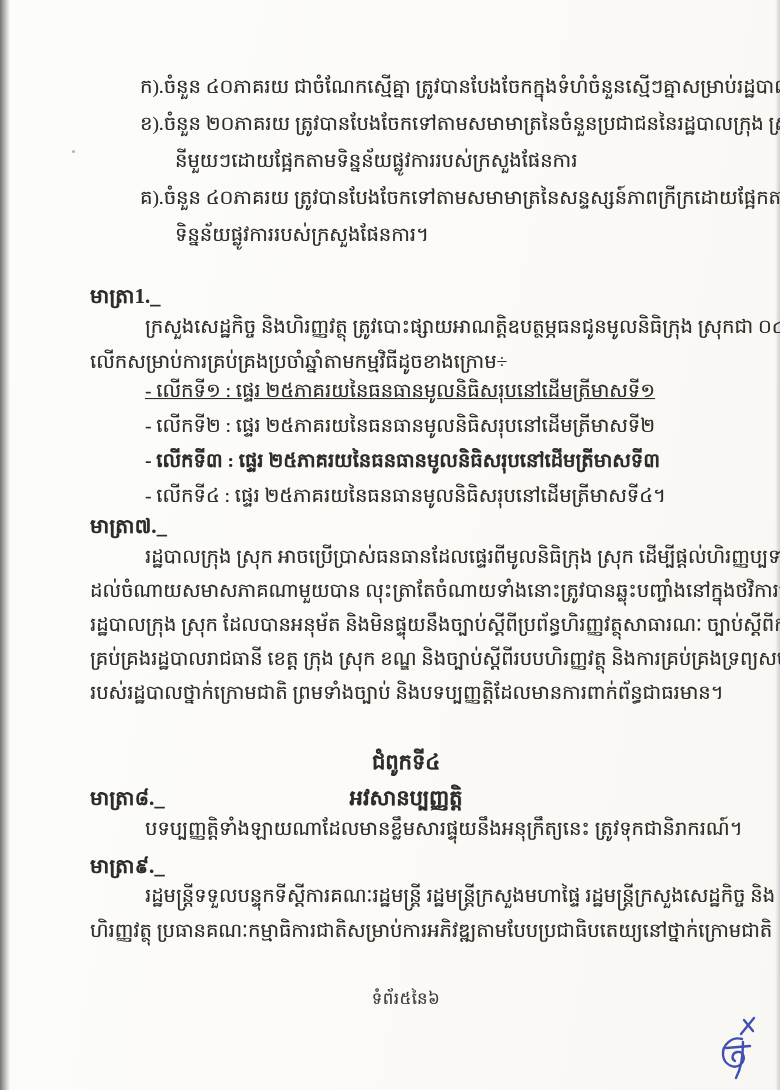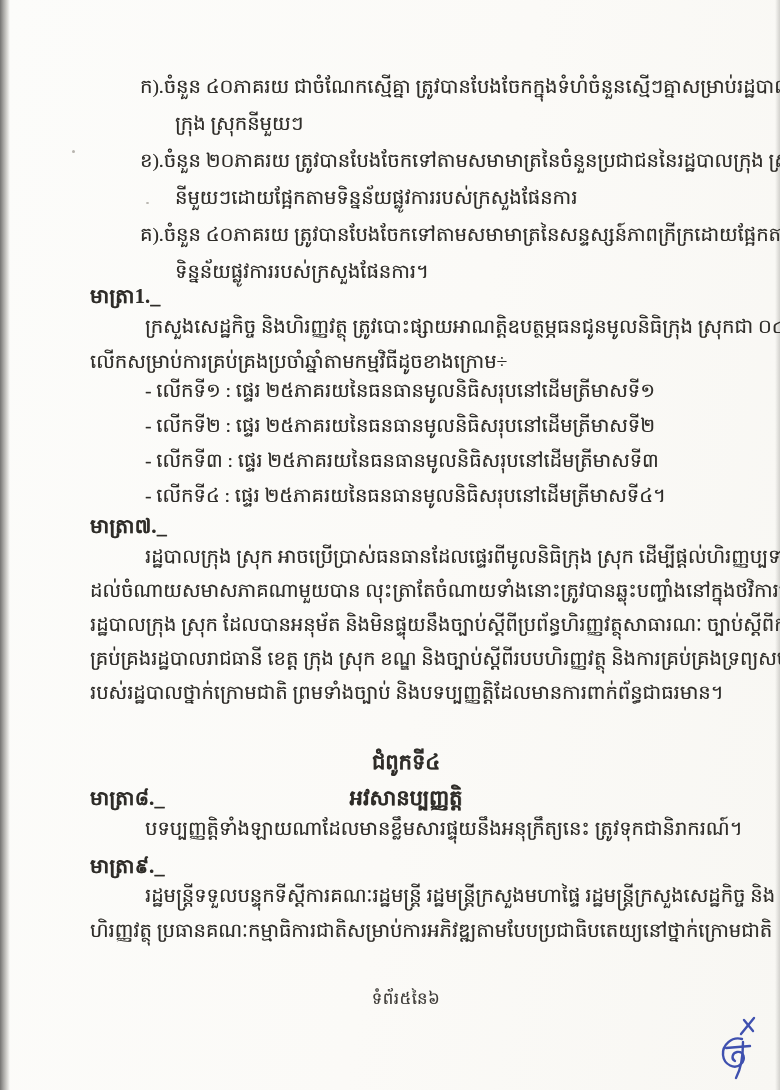--- a/index.html
+++ b/index.html
@@ -50,36 +50,35 @@
 <div class="sheet">
   <div class="edge-left"></div>
   <div class="edge-right"></div>
 
   <div class="speck" style="left:72px;top:150px;width:3px;height:3px;"></div>
   <div class="speck" style="left:146px;top:202px;width:3px;height:2px;"></div>
   <div class="speck" style="left:236px;top:154px;width:2px;height:2px;"></div>
 
   <div class="block" style="top:68px;">
     <div class="ln i1">ក).ចំនួន ៤០ភាគរយ ជាចំណែកស្មើគ្នា ត្រូវបានបែងចែកក្នុងទំហំចំនួនស្មើៗគ្នាសម្រាប់រដ្ឋបាល</div>
-    <div class="ln i2">ក្រុង ស្រុកនីមួយៗ</div>
     <div class="ln i1">ខ).ចំនួន ២០ភាគរយ ត្រូវបានបែងចែកទៅតាមសមាមាត្រនៃចំនួនប្រជាជននៃរដ្ឋបាលក្រុង ស្រុក</div>
     <div class="ln i2">នីមួយៗដោយផ្អែកតាមទិន្នន័យផ្លូវការរបស់ក្រសួងផែនការ</div>
     <div class="ln i1">គ).ចំនួន ៤០ភាគរយ ត្រូវបានបែងចែកទៅតាមសមាមាត្រនៃសន្ទស្សន៍ភាពក្រីក្រដោយផ្អែកតាម</div>
     <div class="ln i2">ទិន្នន័យផ្លូវការរបស់ក្រសួងផែនការ។</div>
   </div>
 
   <div class="block art-h" style="top:281px;">មាត្រា1._</div>
   <div class="block" style="top:308px;">
     <div class="ln ind">ក្រសួងសេដ្ឋកិច្ច និងហិរញ្ញវត្ថុ ត្រូវបោះផ្សាយអាណត្តិឧបត្ថម្ភធនជូនមូលនិធិក្រុង ស្រុកជា ០៤(បួន)</div>
     <div class="ln" style="line-height:33px;">លើកសម្រាប់ការគ្រប់គ្រងប្រចាំឆ្នាំតាមកម្មវិធីដូចខាងក្រោម÷</div>
   </div>
   <div class="block" style="top:373px;">
-    <div class="ln ind" style="line-height:35px;">- លើកទី១ : ផ្ទេរ ២៥ភាគរយនៃធនធានមូលនិធិសរុបនៅដើមត្រីមាសទី១</div>
+    <div class="ln ind" style="line-height:35px;text-decoration:underline;">- លើកទី១ : ផ្ទេរ ២៥ភាគរយនៃធនធានមូលនិធិសរុបនៅដើមត្រីមាសទី១</div>
     <div class="ln ind" style="line-height:35px;">- លើកទី២ : ផ្ទេរ ២៥ភាគរយនៃធនធានមូលនិធិសរុបនៅដើមត្រីមាសទី២</div>
-    <div class="ln ind" style="line-height:35px;">- លើកទី៣ : ផ្ទេរ ២៥ភាគរយនៃធនធានមូលនិធិសរុបនៅដើមត្រីមាសទី៣</div>
+    <div class="ln ind" style="line-height:35px;font-weight:bold;">- លើកទី៣ : ផ្ទេរ ២៥ភាគរយនៃធនធានមូលនិធិសរុបនៅដើមត្រីមាសទី៣</div>
     <div class="ln ind" style="line-height:35px;">- លើកទី៤ : ផ្ទេរ ២៥ភាគរយនៃធនធានមូលនិធិសរុបនៅដើមត្រីមាសទី៤។</div>
   </div>
 
   <div class="block art-h" style="top:511px;">មាត្រា៧._</div>
   <div class="block" style="top:540px;">
     <div class="ln ind" style="line-height:34px;">រដ្ឋបាលក្រុង ស្រុក អាចប្រើប្រាស់ធនធានដែលផ្ទេរពីមូលនិធិក្រុង ស្រុក ដើម្បីផ្តល់ហិរញ្ញប្បទាន</div>
     <div class="ln" style="line-height:34px;">ដល់ចំណាយសមាសភាគណាមួយបាន លុះត្រាតែចំណាយទាំងនោះត្រូវបានឆ្លុះបញ្ចាំងនៅក្នុងថវិការបស់</div>
     <div class="ln" style="line-height:34px;">រដ្ឋបាលក្រុង ស្រុក ដែលបានអនុម័ត និងមិនផ្ទុយនឹងច្បាប់ស្តីពីប្រព័ន្ធហិរញ្ញវត្ថុសាធារណៈ ច្បាប់ស្តីពីការ</div>
     <div class="ln" style="line-height:34px;">គ្រប់គ្រងរដ្ឋបាលរាជធានី ខេត្ត ក្រុង ស្រុក ខណ្ឌ និងច្បាប់ស្តីពីរបបហិរញ្ញវត្ថុ និងការគ្រប់គ្រងទ្រព្យសម្បត្តិ</div>
     <div class="ln" style="line-height:34px;">របស់រដ្ឋបាលថ្នាក់ក្រោមជាតិ ព្រមទាំងច្បាប់ និងបទប្បញ្ញត្តិដែលមានការពាក់ព័ន្ធជាធរមាន។</div>

